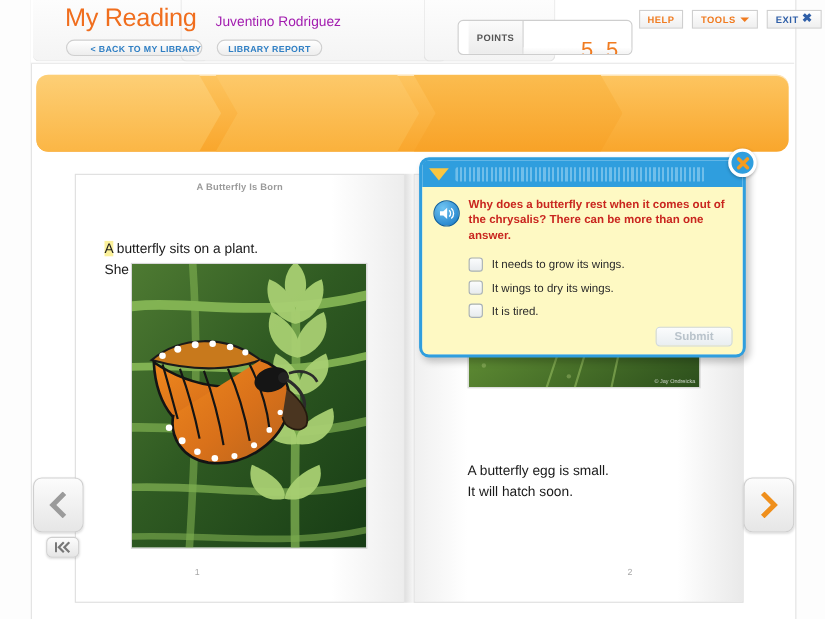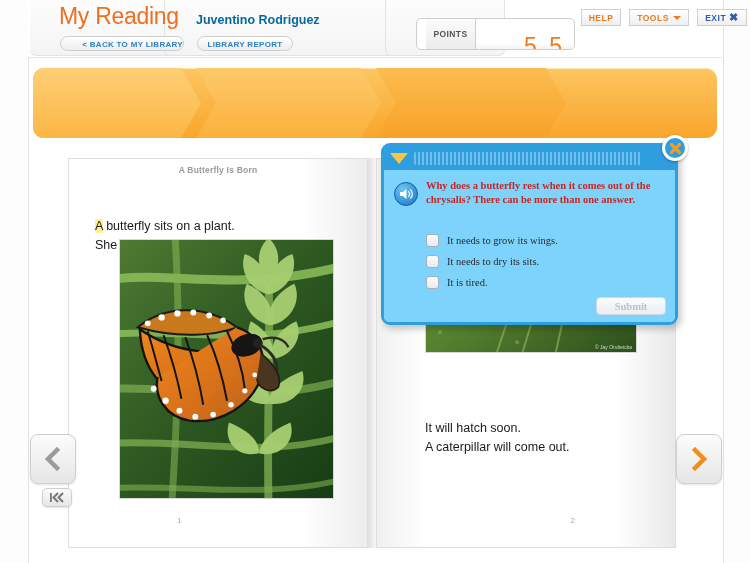--- a/index.html
+++ b/index.html
@@ -34,21 +34,21 @@
   }
   .back-btn{
     position:absolute;left:32px;top:36px;width:124px;height:15px;
     border:1px solid #cfcfcf;border-radius:8px;
     background:linear-gradient(#ffffff,#ededed);
     color:#2f7fc4;font-size:8px;font-weight:bold;letter-spacing:0.3px;
     text-align:right;line-height:15px;box-sizing:border-box;
   }
   .stud-name{
     position:absolute;left:168px;top:13px;
-    font-size:12.5px;font-weight:bold;color:#0369a1;
+    font-size:12.5px;font-weight:normal;color:#a21caf;
   }
   .fluency-btn{
     position:absolute;left:169px;top:36px;width:96px;height:15px;
     border:1px solid #cfcfcf;border-radius:8px;
     background:linear-gradient(#ffffff,#ededed);
     color:#2f7fc4;font-size:8px;font-weight:bold;letter-spacing:0.3px;
     text-align:center;line-height:15px;box-sizing:border-box;
   }
   .points-box{
     position:absolute;left:388px;top:18px;width:148px;height:30px;
@@ -57,21 +57,21 @@
   }
   .points-label{
     width:50px;height:100%;box-sizing:border-box;
     background:linear-gradient(#fbfbfb,#ececec);
     border-right:1px solid #cecece;
     font-size:8.5px;font-weight:bold;color:#555;
     display:flex;align-items:center;justify-content:center;letter-spacing:0.4px;
   }
   .points-val{
     flex:1;background:linear-gradient(#ffffff,#f3f3f3);
-    color:#f07b20;font-size:23px;
+    color:#f07b20;font-size:20px;
     display:flex;align-items:center;justify-content:flex-end;
     padding-right:9px;letter-spacing:3px;margin-top:24px;
   }
   .tbtn{
     position:absolute;top:9px;height:17px;border:1px solid #cfcfcf;border-radius:0;
     background:linear-gradient(#ffffff,#efefef);
     font-size:8.5px;font-weight:bold;letter-spacing:0.5px;
     display:flex;align-items:center;justify-content:center;box-sizing:border-box;
   }
   .btn-help{left:553px;width:40px;color:#f07b20;}
@@ -143,21 +143,21 @@
     flex:1;height:13px;border-radius:2px;
     background:repeating-linear-gradient(90deg,#7cc4ec 0 2px,#2f9ede 2px 4px);
     opacity:.85;margin-right:28px;
   }
   .popup-close{
     position:absolute;right:-13px;top:-11px;width:26px;height:26px;border-radius:50%;
     background:#2f9ede;border:3px solid #ffffff;box-sizing:border-box;
     display:flex;align-items:center;justify-content:center;
     box-shadow:0 1px 3px rgba(0,0,0,.3);
   }
-  .popup-body{position:absolute;left:0;top:24px;right:0;bottom:0;background:#7dd3fc;border-radius:0 0 5px 5px;font-family:Liberation Serif, serif;}
+  .popup-body{position:absolute;left:0;top:24px;right:0;bottom:0;background:#fef9c3;border-radius:0 0 5px 5px;}
   .speaker{
     position:absolute;left:10px;top:12px;width:24px;height:24px;border-radius:50%;
     background:radial-gradient(circle at 35% 28%,#6fc4f2,#1376c4);
     border:1px solid #0f5f9e;box-sizing:border-box;
     display:flex;align-items:center;justify-content:center;
   }
   .question{
     position:absolute;left:42px;top:9px;right:10px;
     font-size:10.5px;font-weight:bold;color:#c9261f;line-height:14px;
   }
@@ -335,22 +335,22 @@
             <circle cx="148" cy="112" r="2.2"></circle>
               <circle cx="176" cy="60" r="2"></circle>
             <circle cx="196" cy="130" r="2.2"></circle>
               <circle cx="92" cy="150" r="2"></circle>
           </g>
           <ellipse cx="200" cy="12" rx="40" ry="28" fill="#274818" opacity=".45"></ellipse>
         </svg>
         <div class="wm">© Jay Ondreicka</div>
       </div>
       <div class="body-txt" style="left:48px;top:260px;">
+        <div>A butterfly egg is small.</div>
         <div>It will hatch soon.</div>
-        <div>A caterpillar will come out.</div>
       </div>
       <div class="pgnum" style="right:100px;">2</div>
     </div>
   </div>
 
   <div class="nav nav-prev">
     <svg width="20" height="24" viewBox="0 0 20 24" class="arrow-svg">
       <path d="M14 3 L5 12 L14 21" fill="none" stroke="#9b9b9b" stroke-width="4.5" stroke-linecap="square" stroke-linejoin="miter"></path>
     </svg>
   </div>
@@ -389,21 +389,21 @@
 
       <div class="question">Why does a butterfly rest when it comes out of the chrysalis? There can be more than one answer.</div>
 
       <div class="choices">
         <div class="choice">
           <span class="cbox"></span>
           <span class="choice-lbl">It needs to grow its wings.</span>
         </div>
         <div class="choice">
           <span class="cbox"></span>
-          <span class="choice-lbl">It needs to dry its sits.</span>
+          <span class="choice-lbl">It wings to dry its wings.</span>
         </div>
         <div class="choice">
           <span class="cbox"></span>
           <span class="choice-lbl">It is tired.</span>
         </div>
       </div>
 
       <div class="submit">Submit</div>
     </div>
   </div>

